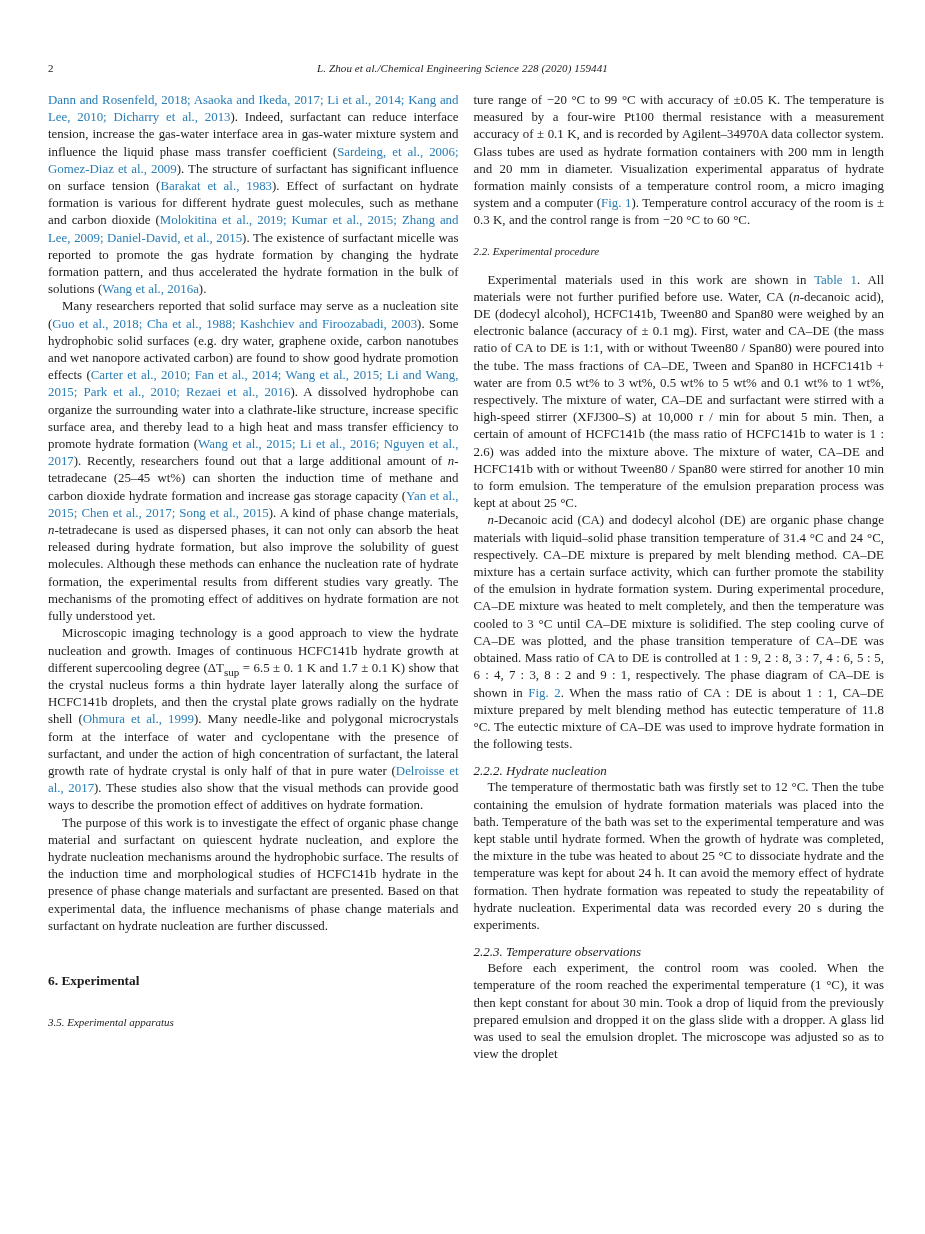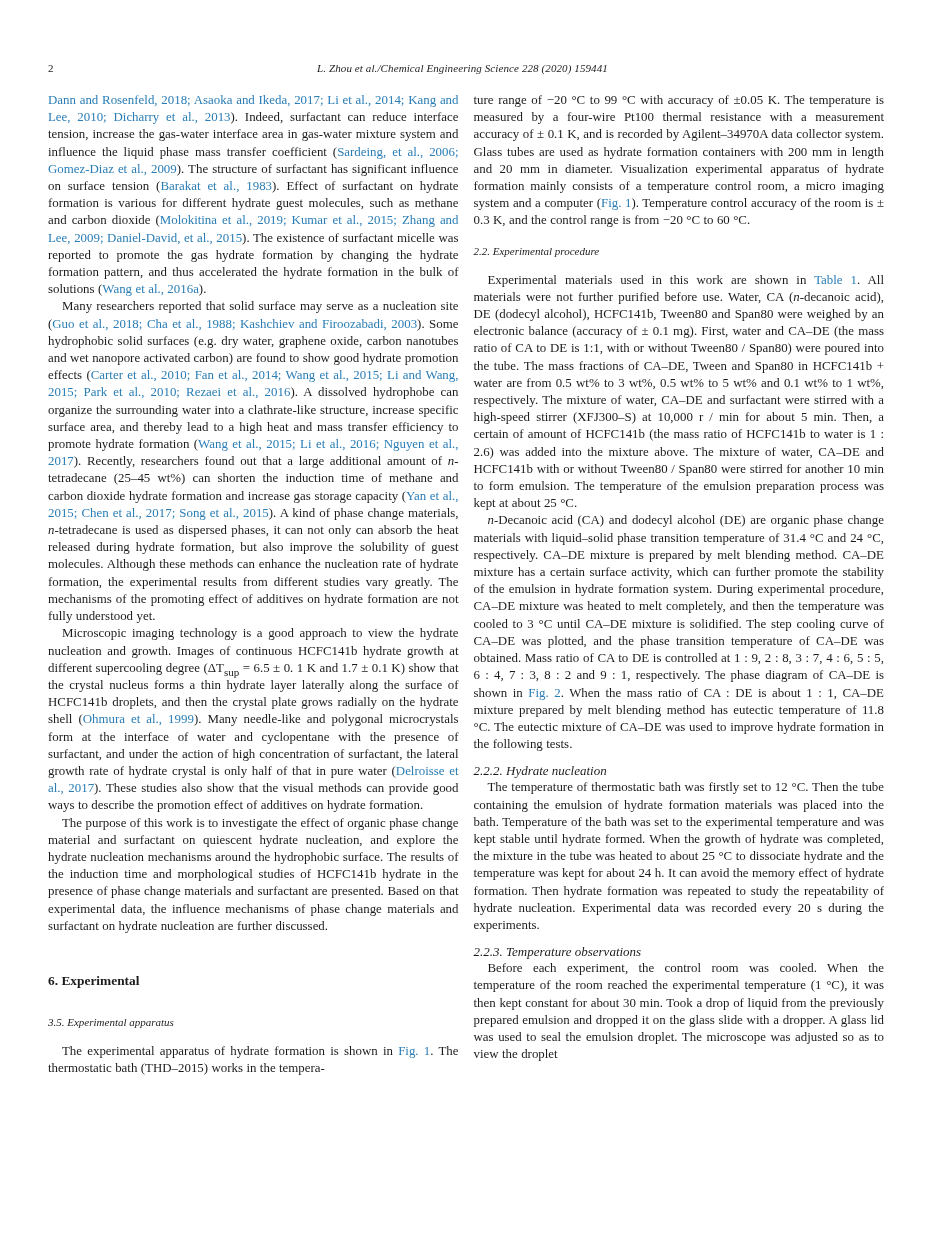--- a/index.html
+++ b/index.html
@@ -86,21 +86,20 @@
     <span class="running-head">L. Zhou et al./Chemical Engineering Science 228 (2020) 159441</span>
   </div>
   <div class="columns">
     <div class="col" id="col-left">
         <p class="para"><span class="cite">Dann and Rosenfeld, 2018; Asaoka and Ikeda, 2017; Li et al., 2014; Kang and Lee, 2010; Dicharry et al., 2013</span><span>). Indeed, surfactant can reduce interface tension, increase the gas-water interface area in gas-water mixture system and influence the liquid phase mass transfer coefficient (</span><span class="cite">Sardeing, et al., 2006; Gomez-Diaz et al., 2009</span><span>). The structure of surfactant has significant influence on surface tension (</span><span class="cite">Barakat et al., 1983</span><span>). Effect of surfactant on hydrate formation is various for different hydrate guest molecules, such as methane and carbon dioxide (</span><span class="cite">Molokitina et al., 2019; Kumar et al., 2015; Zhang and Lee, 2009; Daniel-David, et al., 2015</span><span>). The existence of surfactant micelle was reported to promote the gas hydrate formation by changing the hydrate formation pattern, and thus accelerated the hydrate formation in the bulk of solutions (</span><span class="cite">Wang et al., 2016a</span><span>).</span></p>
         <p class="para indent"><span>Many researchers reported that solid surface may serve as a nucleation site (</span><span class="cite">Guo et al., 2018; Cha et al., 1988; Kashchiev and Firoozabadi, 2003</span><span>). Some hydrophobic solid surfaces (e.g. dry water, graphene oxide, carbon nanotubes and wet nanopore activated carbon) are found to show good hydrate promotion effects (</span><span class="cite">Carter et al., 2010; Fan et al., 2014; Wang et al., 2015; Li and Wang, 2015; Park et al., 2010; Rezaei et al., 2016</span><span>). A dissolved hydrophobe can organize the surrounding water into a clathrate-like structure, increase specific surface area, and thereby lead to a high heat and mass transfer efficiency to promote hydrate formation (</span><span class="cite">Wang et al., 2015; Li et al., 2016; Nguyen et al., 2017</span><span>). Recently, researchers found out that a large additional amount of </span><span class="it">n</span><span>-tetradecane (25–45 wt%) can shorten the induction time of methane and carbon dioxide hydrate formation and increase gas storage capacity (</span><span class="cite">Yan et al., 2015; Chen et al., 2017; Song et al., 2015</span><span>). A kind of phase change materials, </span><span class="it">n</span><span>-tetradecane is used as dispersed phases, it can not only can absorb the heat released during hydrate formation, but also improve the solubility of guest molecules. Although these methods can enhance the nucleation rate of hydrate formation, the experimental results from different studies vary greatly. The mechanisms of the promoting effect of additives on hydrate formation are not fully understood yet.</span></p>
         <p class="para indent"><span>Microscopic imaging technology is a good approach to view the hydrate nucleation and growth. Images of continuous HCFC141b hydrate growth at different supercooling degree (ΔT</span><sub class="sub">sup</sub><span> = 6.5 ± 0. 1 K and 1.7 ± 0.1 K) show that the crystal nucleus forms a thin hydrate layer laterally along the surface of HCFC141b droplets, and then the crystal plate grows radially on the hydrate shell (</span><span class="cite">Ohmura et al., 1999</span><span>). Many needle-like and polygonal microcrystals form at the interface of water and cyclopentane with the presence of surfactant, and under the action of high concentration of surfactant, the lateral growth rate of hydrate crystal is only half of that in pure water (</span><span class="cite">Delroisse et al., 2017</span><span>). These studies also show that the visual methods can provide good ways to describe the promotion effect of additives on hydrate formation.</span></p>
         <p class="para indent"><span>The purpose of this work is to investigate the effect of organic phase change material and surfactant on quiescent hydrate nucleation, and explore the hydrate nucleation mechanisms around the hydrophobic surface. The results of the induction time and morphological studies of HCFC141b hydrate in the presence of phase change materials and surfactant are presented. Based on that experimental data, the influence mechanisms of phase change materials and surfactant on hydrate nucleation are further discussed.</span></p>
         <div class="h1">6. Experimental</div>
         <div class="h2">3.5. Experimental apparatus</div>
-        <p class="para indent"><span>The experimental apparatus of hydrate formation is shown in </span><span class="cite">Fig. 1</span><span>. The thermostatic bath (THD–2015) works in the tempera-</span></p>
       </div>
     <div class="col" id="col-right">
         <p class="para"><span>ture range of −20 °C to 99 °C with accuracy of ±0.05 K. The temperature is measured by a four-wire Pt100 thermal resistance with a measurement accuracy of ± 0.1 K, and is recorded by Agilent–34970A data collector system. Glass tubes are used as hydrate formation containers with 200 mm in length and 20 mm in diameter. Visualization experimental apparatus of hydrate formation mainly consists of a temperature control room, a micro imaging system and a computer (</span><span class="cite">Fig. 1</span><span>). Temperature control accuracy of the room is ± 0.3 K, and the control range is from −20 °C to 60 °C.</span></p>
         <div class="h2">2.2. Experimental procedure</div>
         <p class="para indent"><span>Experimental materials used in this work are shown in </span><span class="cite">Table 1</span><span>. All materials were not further purified before use. Water, CA (</span><span class="it">n</span><span>-decanoic acid), DE (dodecyl alcohol), HCFC141b, Tween80 and Span80 were weighed by an electronic balance (accuracy of ± 0.1 mg). First, water and CA–DE (the mass ratio of CA to DE is 1:1, with or without Tween80 / Span80) were poured into the tube. The mass fractions of CA–DE, Tween and Span80 in HCFC141b + water are from 0.5 wt% to 3 wt%, 0.5 wt% to 5 wt% and 0.1 wt% to 1 wt%, respectively. The mixture of water, CA–DE and surfactant were stirred with a high-speed stirrer (XFJ300–S) at 10,000 r / min for about 5 min. Then, a certain of amount of HCFC141b (the mass ratio of HCFC141b to water is 1 : 2.6) was added into the mixture above. The mixture of water, CA–DE and HCFC141b with or without Tween80 / Span80 were stirred for another 10 min to form emulsion. The temperature of the emulsion preparation process was kept at about 25 °C.</span></p>
         <p class="para indent"><span class="it">n</span><span>-Decanoic acid (CA) and dodecyl alcohol (DE) are organic phase change materials with liquid–solid phase transition temperature of 31.4 °C and 24 °C, respectively. CA–DE mixture is prepared by melt blending method. CA–DE mixture has a certain surface activity, which can further promote the stability of the emulsion in hydrate formation system. During experimental procedure, CA–DE mixture was heated to melt completely, and then the temperature was cooled to 3 °C until CA–DE mixture is solidified. The step cooling curve of CA–DE was plotted, and the phase transition temperature of CA–DE was obtained. Mass ratio of CA to DE is controlled at 1 : 9, 2 : 8, 3 : 7, 4 : 6, 5 : 5, 6 : 4, 7 : 3, 8 : 2 and 9 : 1, respectively. The phase diagram of CA–DE is shown in </span><span class="cite">Fig. 2</span><span>. When the mass ratio of CA : DE is about 1 : 1, CA–DE mixture prepared by melt blending method has eutectic temperature of 11.8 °C. The eutectic mixture of CA–DE was used to improve hydrate formation in the following tests.</span></p>
         <div class="h3">2.2.2. Hydrate nucleation</div>
         <p class="para indent"><span>The temperature of thermostatic bath was firstly set to 12 °C. Then the tube containing the emulsion of hydrate formation materials was placed into the bath. Temperature of the bath was set to the experimental temperature and was kept stable until hydrate formed. When the growth of hydrate was completed, the mixture in the tube was heated to about 25 °C to dissociate hydrate and the temperature was kept for about 24 h. It can avoid the memory effect of hydrate formation. Then hydrate formation was repeated to study the repeatability of hydrate nucleation. Experimental data was recorded every 20 s during the experiments.</span></p>
         <div class="h3">2.2.3. Temperature observations</div>
         <p class="para indent"><span>Before each experiment, the control room was cooled. When the temperature of the room reached the experimental temperature (1 °C), it was then kept constant for about 30 min. Took a drop of liquid from the previously prepared emulsion and dropped it on the glass slide with a dropper. A glass lid was used to seal the emulsion droplet. The microscope was adjusted so as to view the droplet</span></p>

